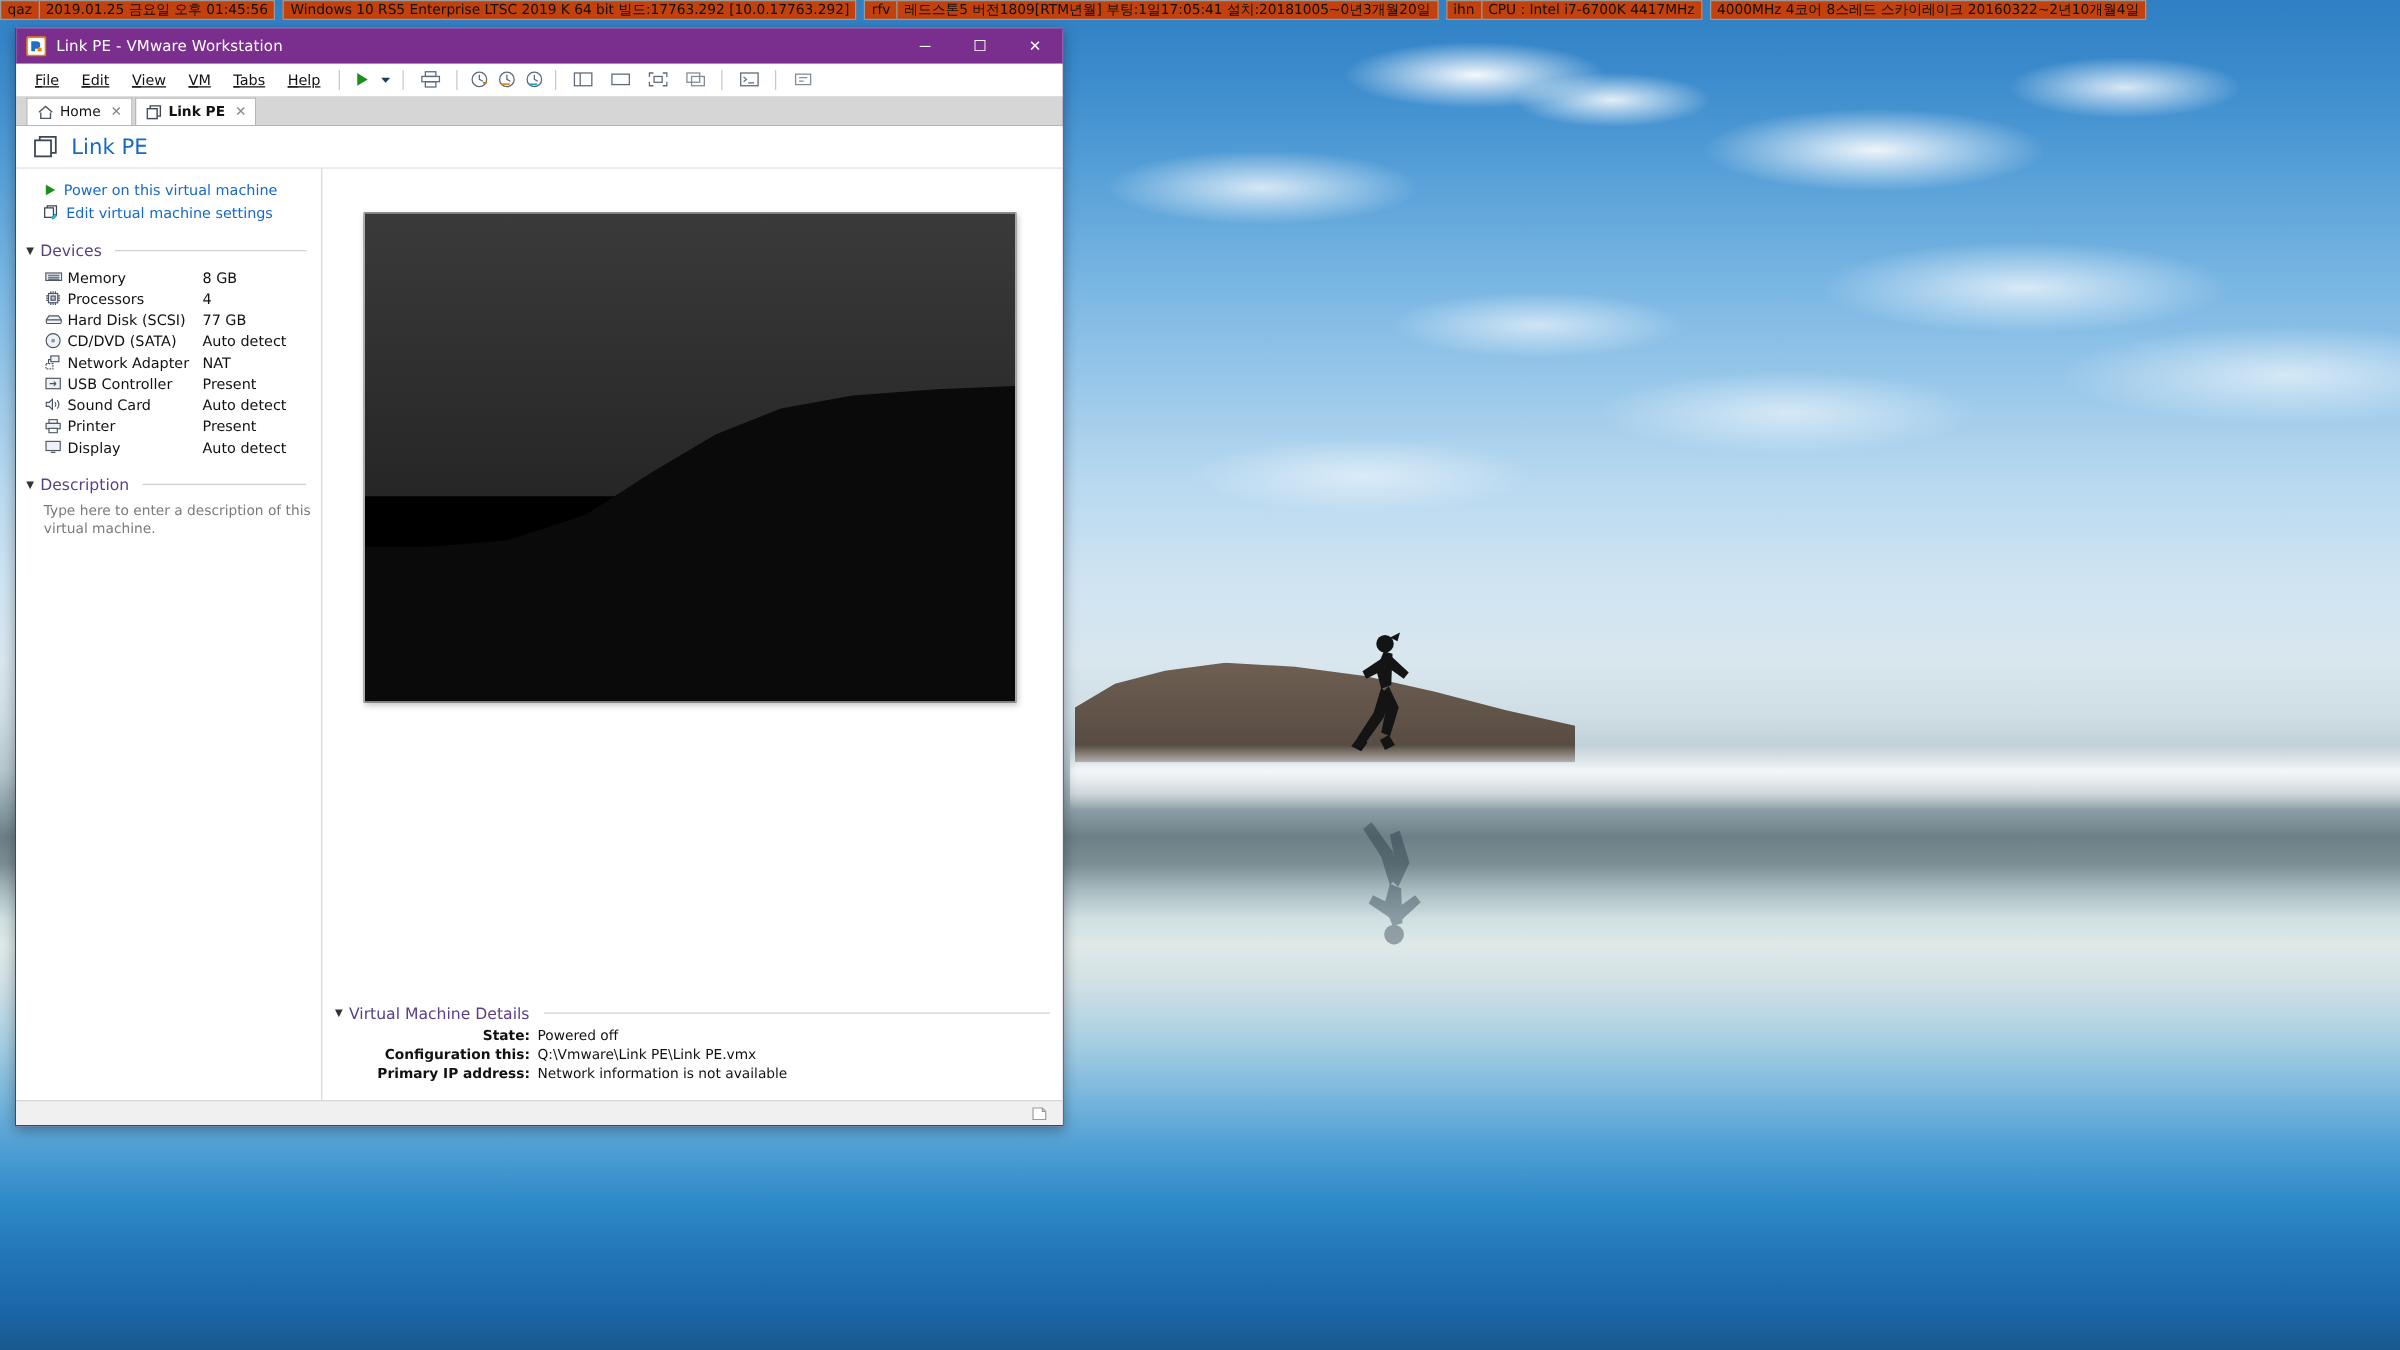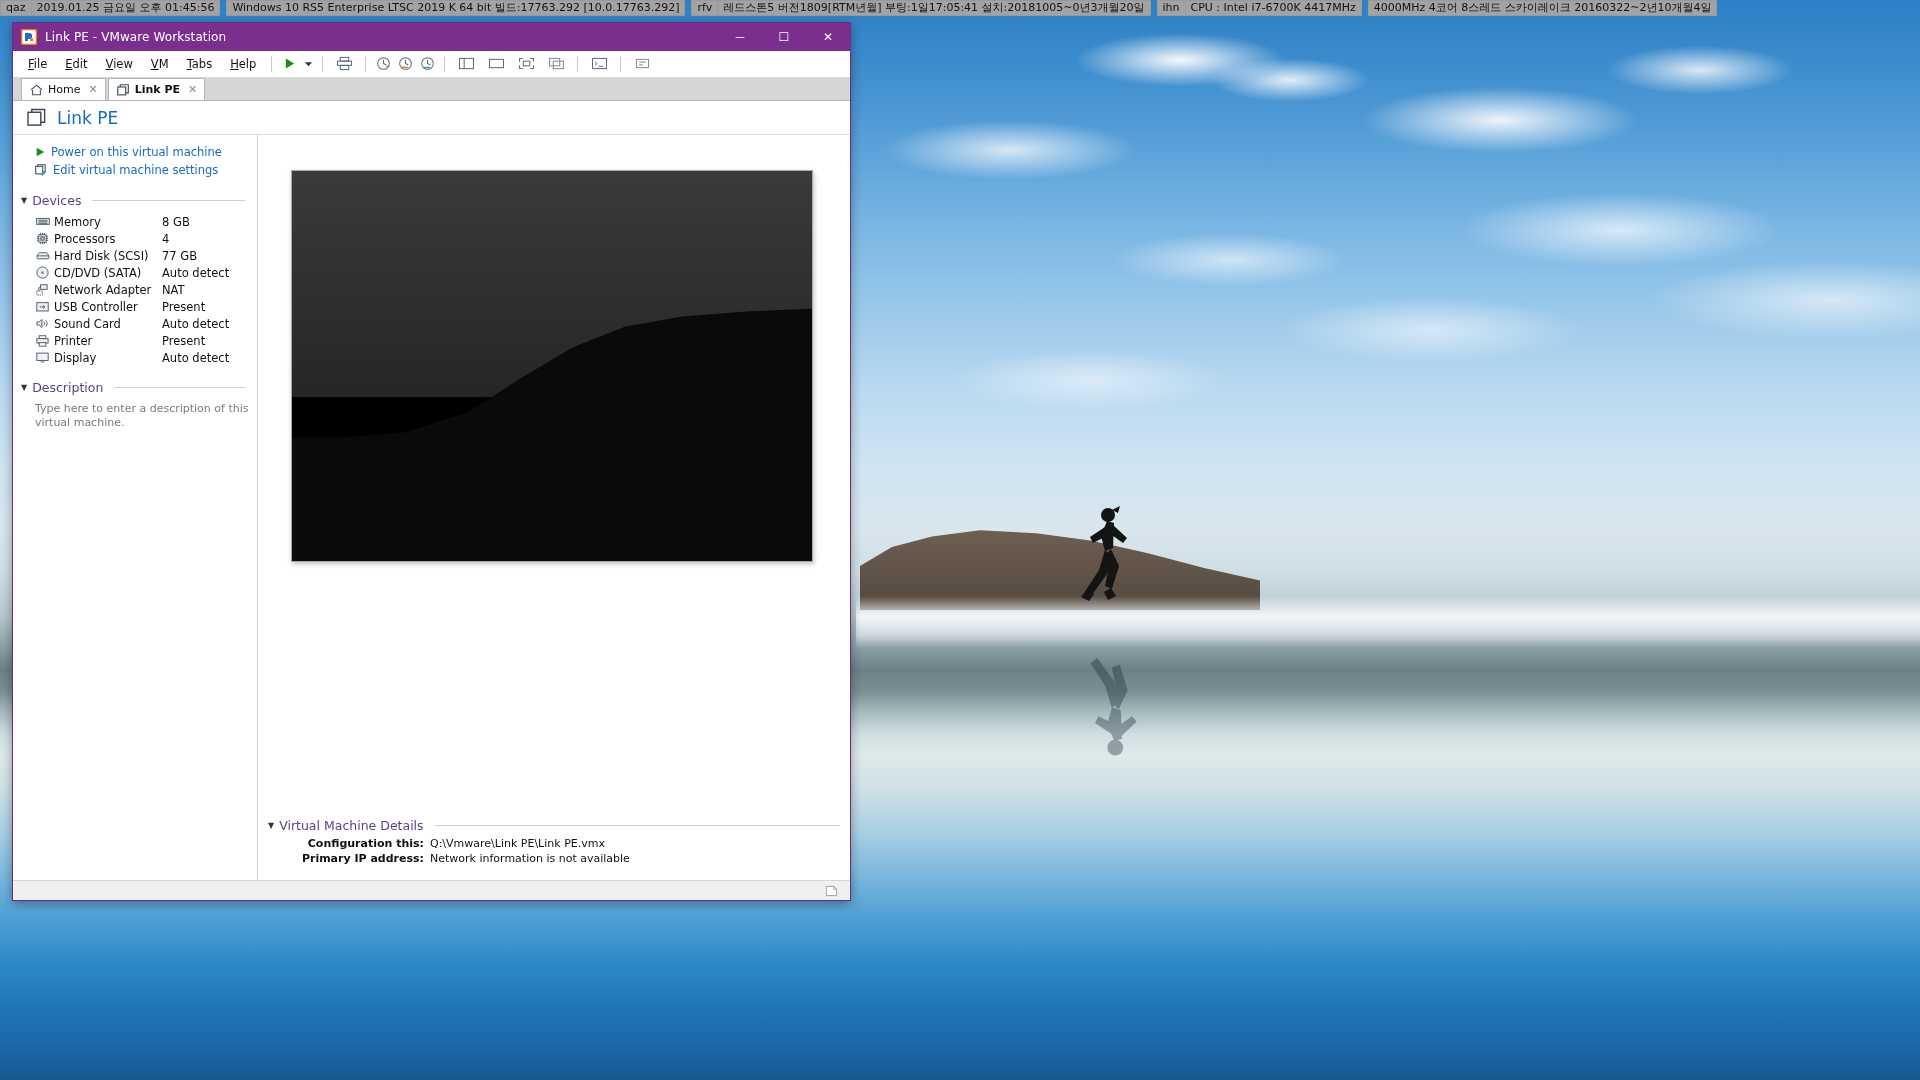--- a/index.html
+++ b/index.html
@@ -52,21 +52,21 @@
     transform: scaleY(-1); opacity: .38; filter: blur(.6px);
   }
 
   
   #topbar {
     position: absolute; left: 0; top: 0; width: 1920px; height: 16px;
     display: flex; align-items: center;
   }
   .tb-win { display: flex; align-items: stretch; height: 16px; margin-right: 6px; }
   .tb-tag, .tb-title {
-    background: #a3a3a3; border: 1px solid #9a9a9a;
+    background: #c2410c; border: 1px solid #9a9a9a;
     font-size: 11px; line-height: 12px;
     display: flex; align-items: center;
     padding: 0 5px; color: #111; white-space: nowrap;
     font-family: "DejaVu Sans", sans-serif;
   }
   .tb-tag { border-right: none; }
 
   
   #vmw {
     position: absolute; left: 12px; top: 22px; width: 839px; height: 879px;
@@ -88,20 +88,21 @@
 
   
   #vmw-menubar {
     height: 26px; background: #fff; flex: none;
     display: flex; align-items: center; padding-left: 6px;
     border-bottom: 1px solid #fff;
   }
   .menu-item {
     font-size: 11.5px; color: #111; padding: 3px 9px;
     font-family: "DejaVu Sans", sans-serif;
+    text-decoration: underline;
   }
   .menu-item u { text-decoration: underline; }
   .tb-sep { width: 1px; height: 16px; background: #c9c9c9; margin: 0 6px; }
   .tbar-btn { width: 22px; height: 20px; display: flex; align-items: center; justify-content: center; }
   .tbar-btn.wide { width: 30px; }
 
   
   #vmw-tabsrow {
     height: 24px; background: #d6d6d6; flex: none;
     display: flex; align-items: flex-end; padding-left: 8px;
@@ -543,20 +544,24 @@
         </div>
 
         <div id="vm-details">
           <div id="vm-details-head">
             <span class="tri">▼</span>
             <span>Virtual Machine Details</span>
             <span class="rule"></span>
           </div>
           <div id="vm-details-rows">
               <div class="det-row">
+                <span class="det-label">State:</span>
+                <span class="det-value">Powered off</span>
+              </div>
+              <div class="det-row">
                 <span class="det-label">Configuration this:</span>
                 <span class="det-value">Q:\Vmware\Link PE\Link PE.vmx</span>
               </div>
               <div class="det-row">
                 <span class="det-label">Primary IP address:</span>
                 <span class="det-value">Network information is not available</span>
               </div>
             </div>
         </div>
       </div>

